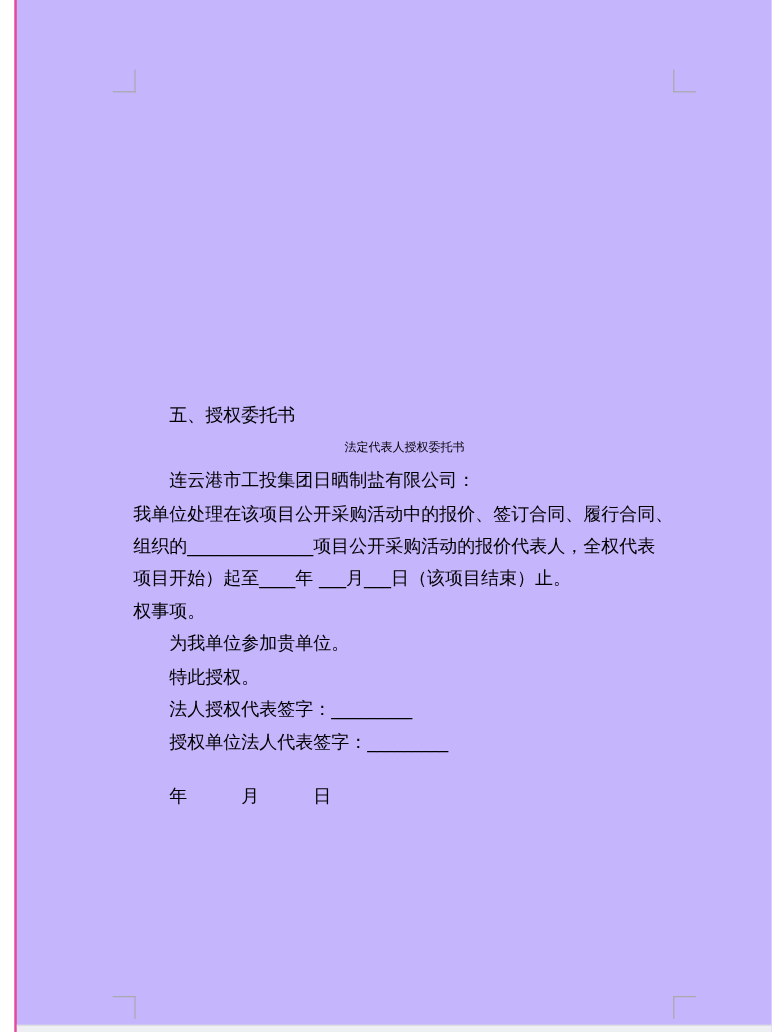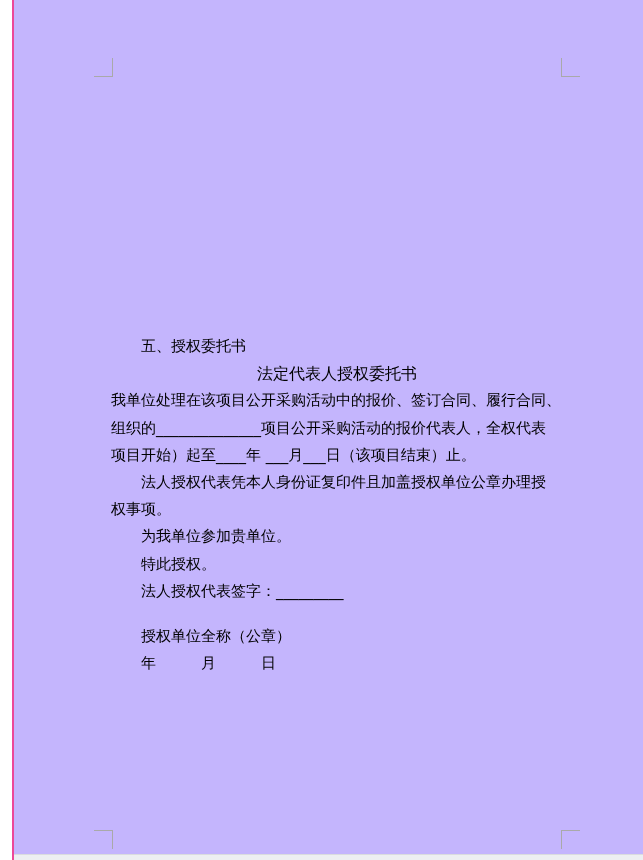--- a/index.html
+++ b/index.html
@@ -43,21 +43,21 @@
     line-height: 27.2px;
     letter-spacing: 0;
   }
   .line {
     white-space: pre;
     height: 27.2px;
   }
   .line.first { padding-left: 30px; }     
   .line.center {
     text-align: center;
-    font-size: 16px;
+    font-size: 10px;
     padding-left: 0;
   }
   .line.blank { height: 18px; }
 
   .footer-strip {
     position: absolute;
     left: 0;
     bottom: 0;
     width: 643px;
     height: 6px;
@@ -72,28 +72,28 @@
 <div class="page">
 
   <div class="crop tl"></div>
   <div class="crop tr"></div>
   <div class="crop bl"></div>
   <div class="crop br"></div>
 
   <div class="textblock">
     <div class="line first">五、授权委托书</div>
     <div class="line center">法定代表人授权委托书</div>
+    <div class="line first">连云港市工投集团日晒制盐有限公司：</div>
     <div class="line">我单位处理在该项目公开采购活动中的报价、签订合同、履行合同、</div>
     <div class="line">组织的______________项目公开采购活动的报价代表人，全权代表</div>
     <div class="line">项目开始）起至____年 ___月___日（该项目结束）止。</div>
-    <div class="line first">法人授权代表凭本人身份证复印件且加盖授权单位公章办理授</div>
     <div class="line">权事项。</div>
     <div class="line first">为我单位参加贵单位。</div>
     <div class="line first">特此授权。</div>
     <div class="line first">法人授权代表签字：_________</div>
+    <div class="line first">授权单位法人代表签字：_________</div>
     <div class="line blank"></div>
-    <div class="line first">授权单位全称（公章）</div>
     <div class="line first">年　　　月　　　日</div>
   </div>
 
   <div class="footer-strip"></div>
 
 </div>
 
 </body></html>

